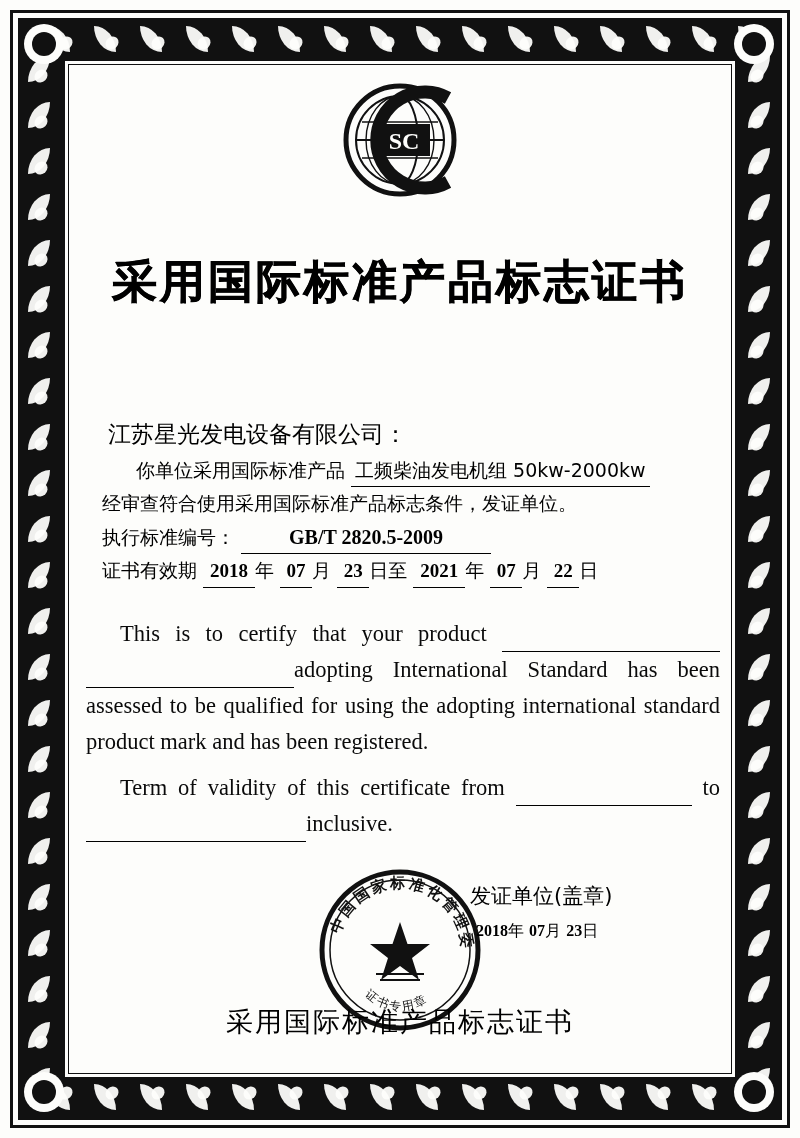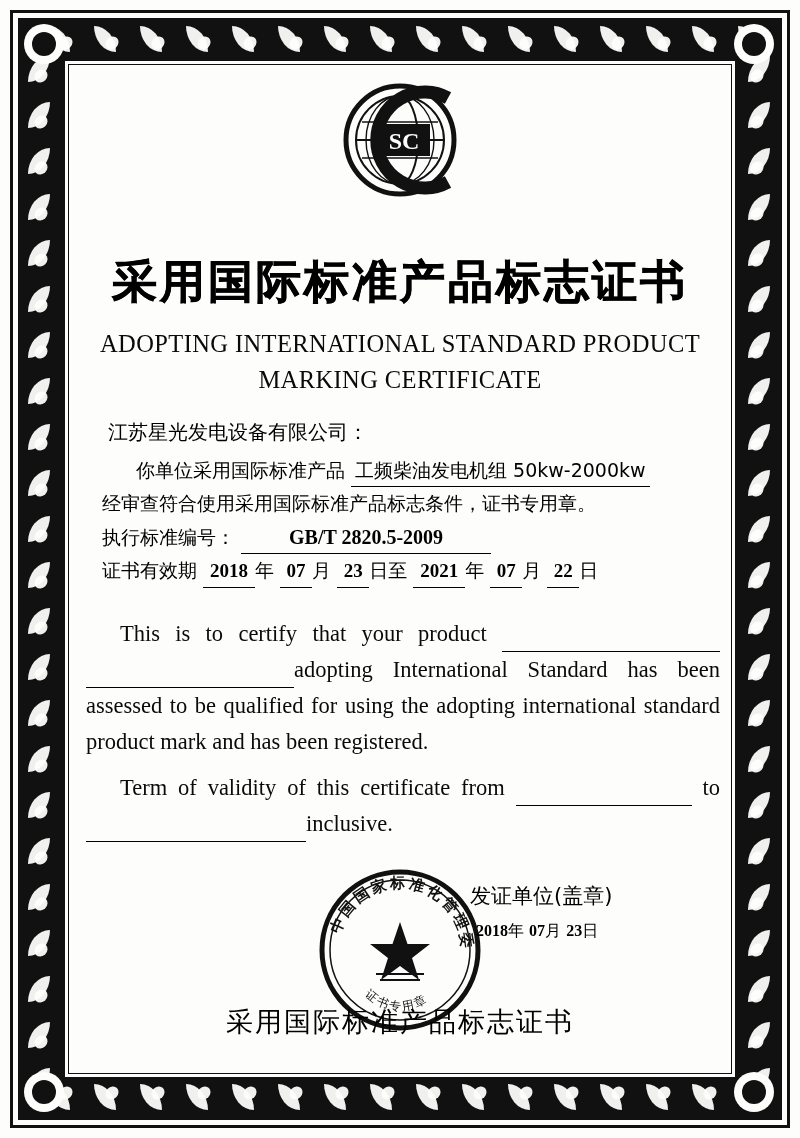--- a/index.html
+++ b/index.html
@@ -123,21 +123,21 @@
     letter-spacing: 0.4px;
     line-height: 1.45;
     color: #0a0a0a;
   }
 
   .company {
     position: absolute;
     left: 28px;
     top: 343px;
     font-family: "DejaVu Sans", sans-serif;
-    font-size: 20px;
+    font-size: 23px;
     color: #000;
     white-space: nowrap;
   }
 
   .body-cn {
     position: absolute;
     left: 8px;
     top: 378px;
     width: 628px;
     font-family: "DejaVu Sans", sans-serif;
@@ -404,33 +404,29 @@
 
       <path d="M132 16 A 48 48 0 1 0 132 100" fill="none" stroke="#111" stroke-width="13" stroke-linecap="butt"></path>
 
       <rect x="62" y="42" width="52" height="32" fill="#111"></rect>
       <text x="88" y="67" font-family="Liberation Serif, serif" font-size="24" font-weight="bold" fill="#fdfdfb" text-anchor="middle">SC</text>
     </svg>
 
 
     <div class="title-cn">采用国际标准产品标志证书</div>
 
-    <div class="title-en">
-      <div>ADOPTING INTERNATIONAL STANDARD PRODUCT</div>
-      <div>MARKING CERTIFICATE</div>
-    </div>
 
     <div class="company">江苏星光发电设备有限公司：</div>
 
     <div class="body-cn">
       <div class="row indent">
         <span>你单位采用国际标准产品</span>
         <span class="fill plain" style="min-width:270px">工频柴油发电机组 50kw-2000kw</span>
       </div>
-      <div class="row">经审查符合使用采用国际标准产品标志条件，证书专用章。</div>
+      <div class="row">经审查符合使用采用国际标准产品标志条件，发证单位。</div>
       <div class="row std-line">
         <span>执行标准编号：</span>
         <span class="fill" style="min-width:250px;font-size:20px">GB/T 2820.5-2009</span>
       </div>
       <div class="row">
         <span>证书有效期</span>
         <span class="fill" style="min-width:52px">2018</span><span>年</span>
         <span class="fill" style="min-width:32px">07</span><span>月</span>
         <span class="fill" style="min-width:32px">23</span><span>日至</span>
         <span class="fill" style="min-width:52px">2021</span><span>年</span>

